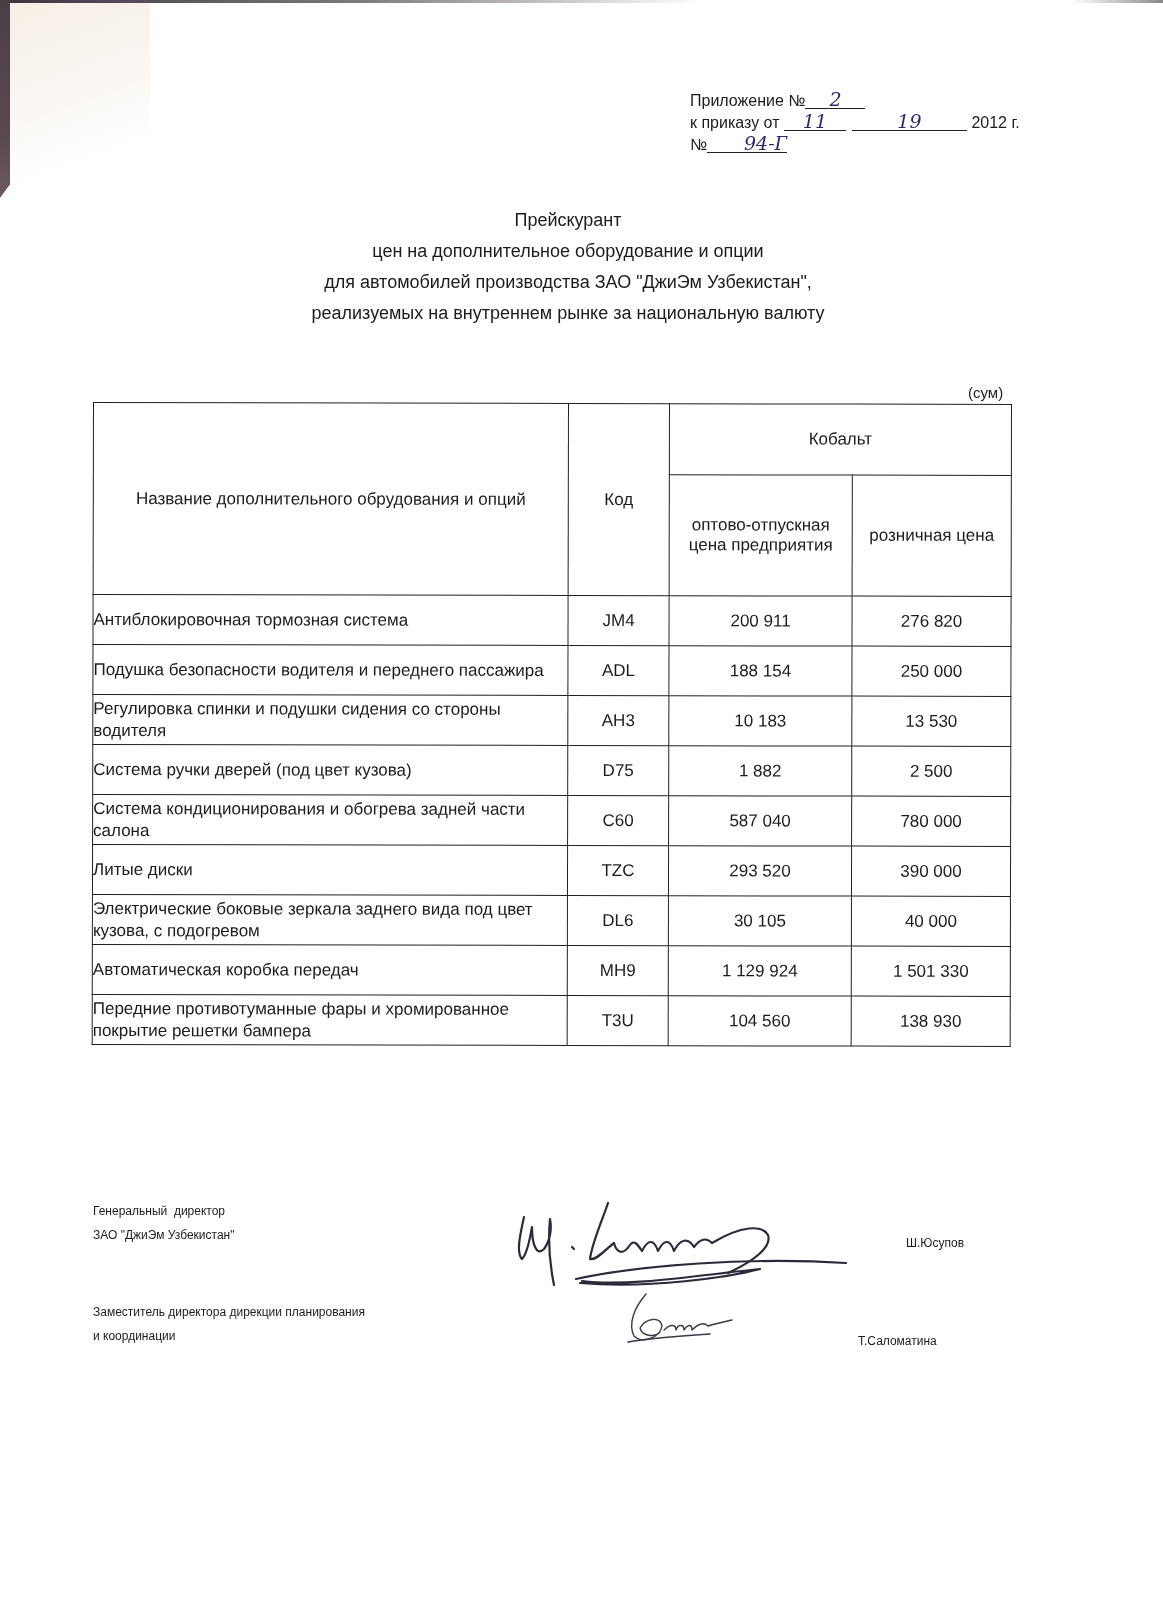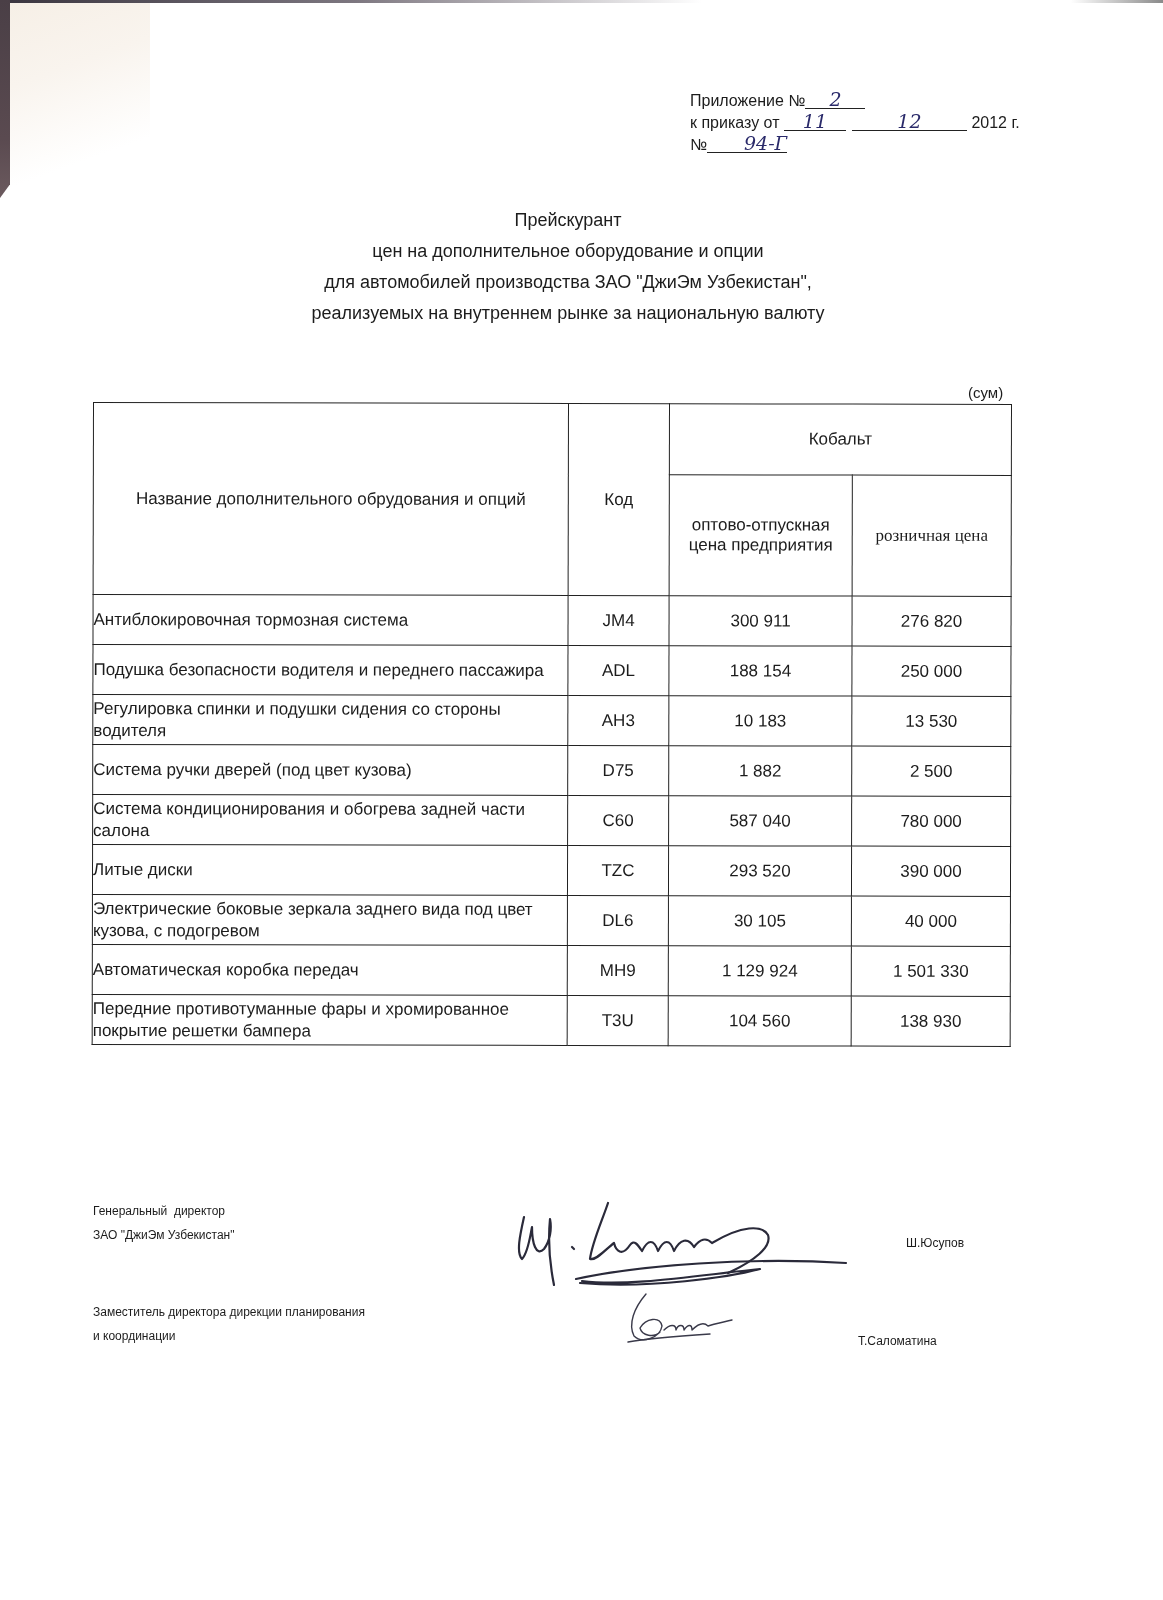--- a/index.html
+++ b/index.html
@@ -113,21 +113,20 @@
     th.h-wholesale {
       width: 182px;
       height: 120px;
       text-align: center;
       line-height: 20px;
       white-space: nowrap;
     }
     th.h-retail {
       width: 158px;
       white-space: nowrap;
-      font-family: Liberation Serif, serif;
     }
     td.c-name {
       text-align: left;
       padding-left: 5px;
       line-height: 22px;
       vertical-align: middle;
       height: 49px;
     }
     td.c-code, td.c-num {
       text-align: center;
@@ -163,21 +162,21 @@
 <div class="scan-edge"></div>
 <div class="scan-tint"></div>
 <div class="scan-top"></div>
 
 <div class="annex">
   <div class="annex-line">
     <span>Приложение №</span><span class="hand num">2</span>
   </div>
   <div class="annex-line">
     <span>к приказу от</span>
-    <span class="hand day">11</span><span class="hand month">12</span>
+    <span class="hand day">11</span><span class="hand month">19</span>
     <span>2012 г.</span>
   </div>
   <div class="annex-line">
     <span>№</span><span class="hand order">94-Г</span>
   </div>
 </div>
 
 <div class="title-block">
   <div>Прейскурант</div>
   <div>цен на дополнительное оборудование и опции</div>
@@ -198,21 +197,21 @@
       <th class="h-wholesale">
         <span style="display:inline-block;width:176px;white-space:normal;">оптово-отпускная цена предприятия</span>
       </th>
       <th class="h-retail">розничная цена</th>
     </tr>
   </thead>
   <tbody>
     <tr>
       <td class="c-name">Антиблокировочная тормозная система</td>
       <td class="c-code">JM4</td>
-      <td class="c-num">300 911</td>
+      <td class="c-num">200 911</td>
       <td class="c-num">276 820</td>
     </tr>
     <tr>
       <td class="c-name">Подушка безопасности  водителя и переднего пассажира</td>
       <td class="c-code">ADL</td>
       <td class="c-num">188 154</td>
       <td class="c-num">250 000</td>
     </tr>
     <tr>
       <td class="c-name">Регулировка спинки и подушки сидения со стороны водителя</td>

